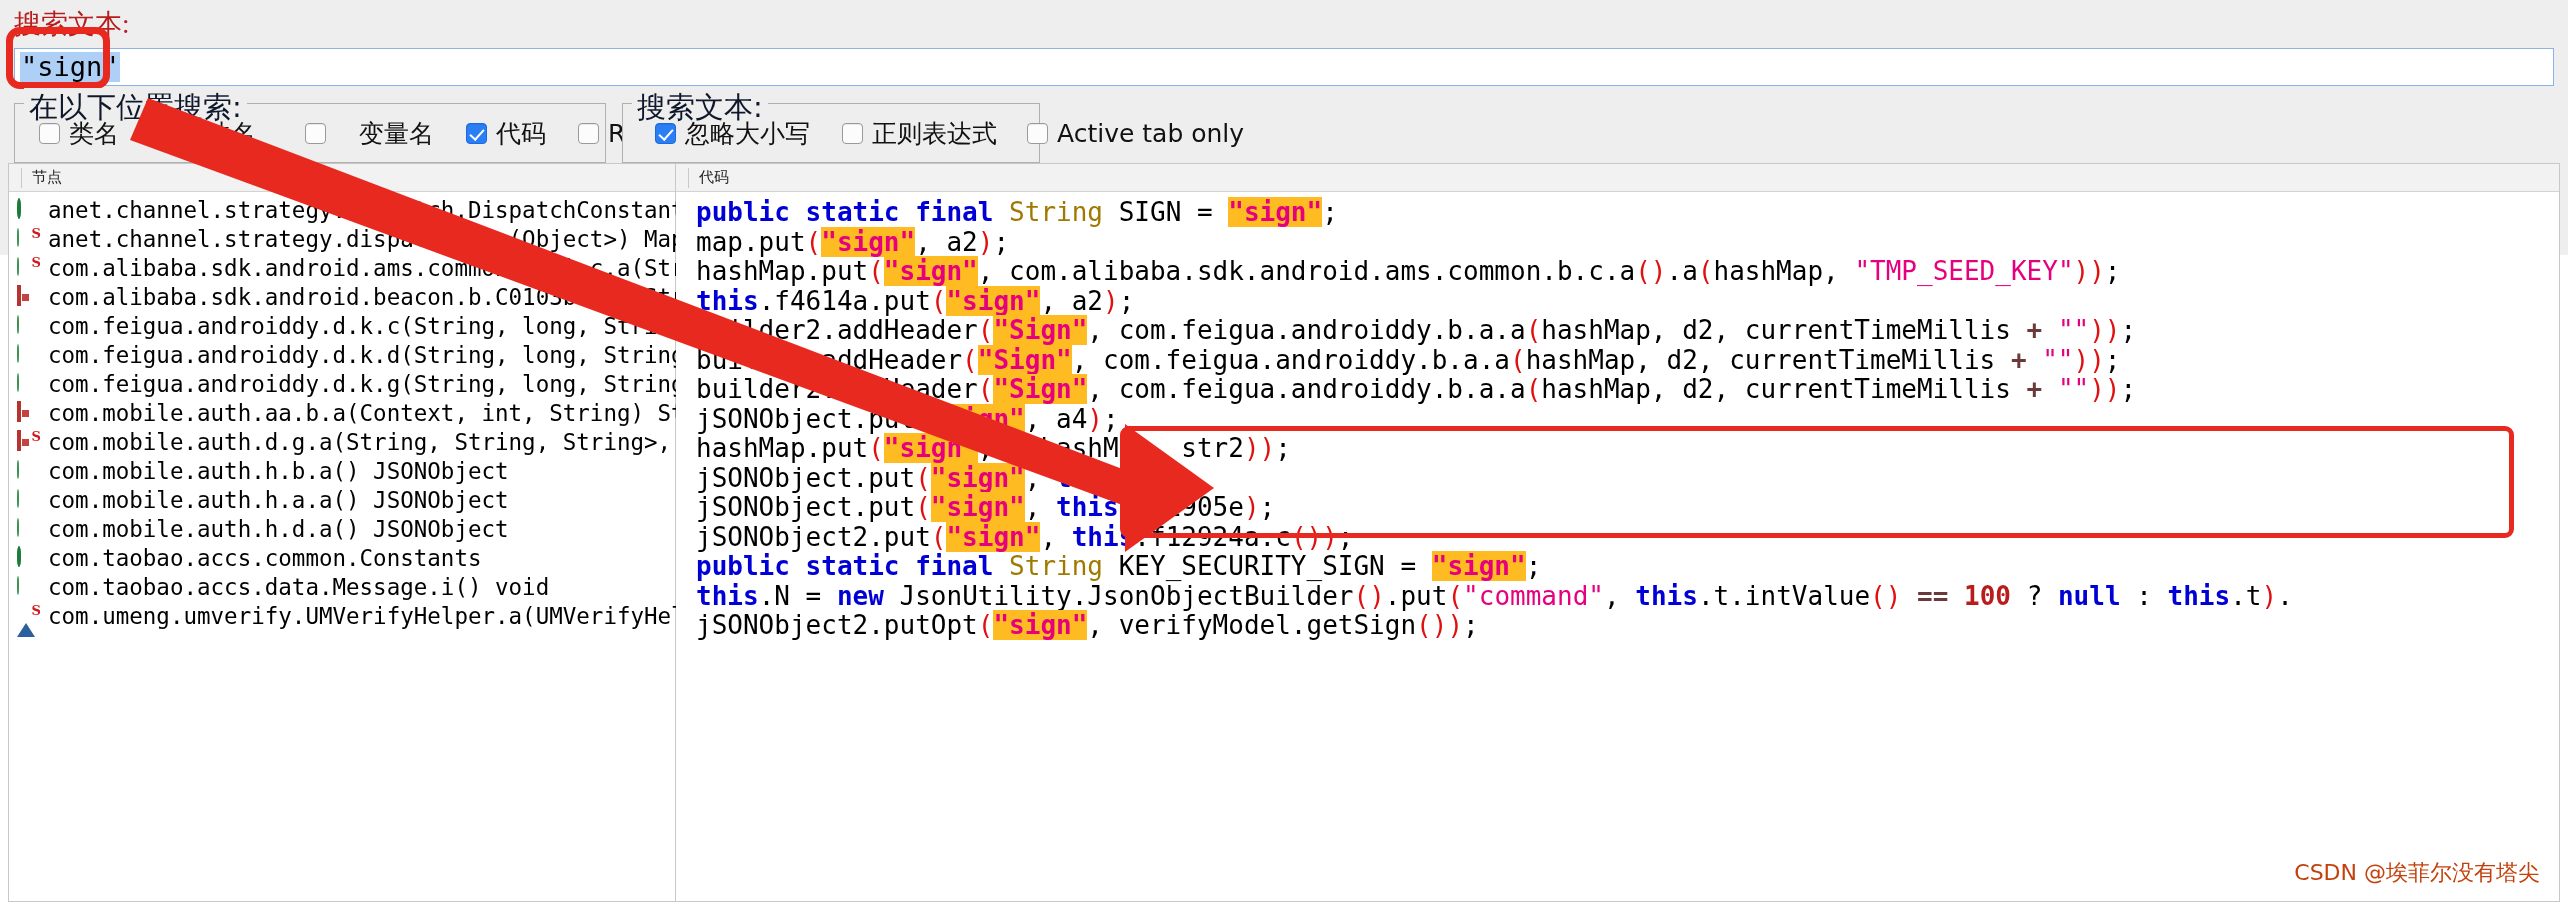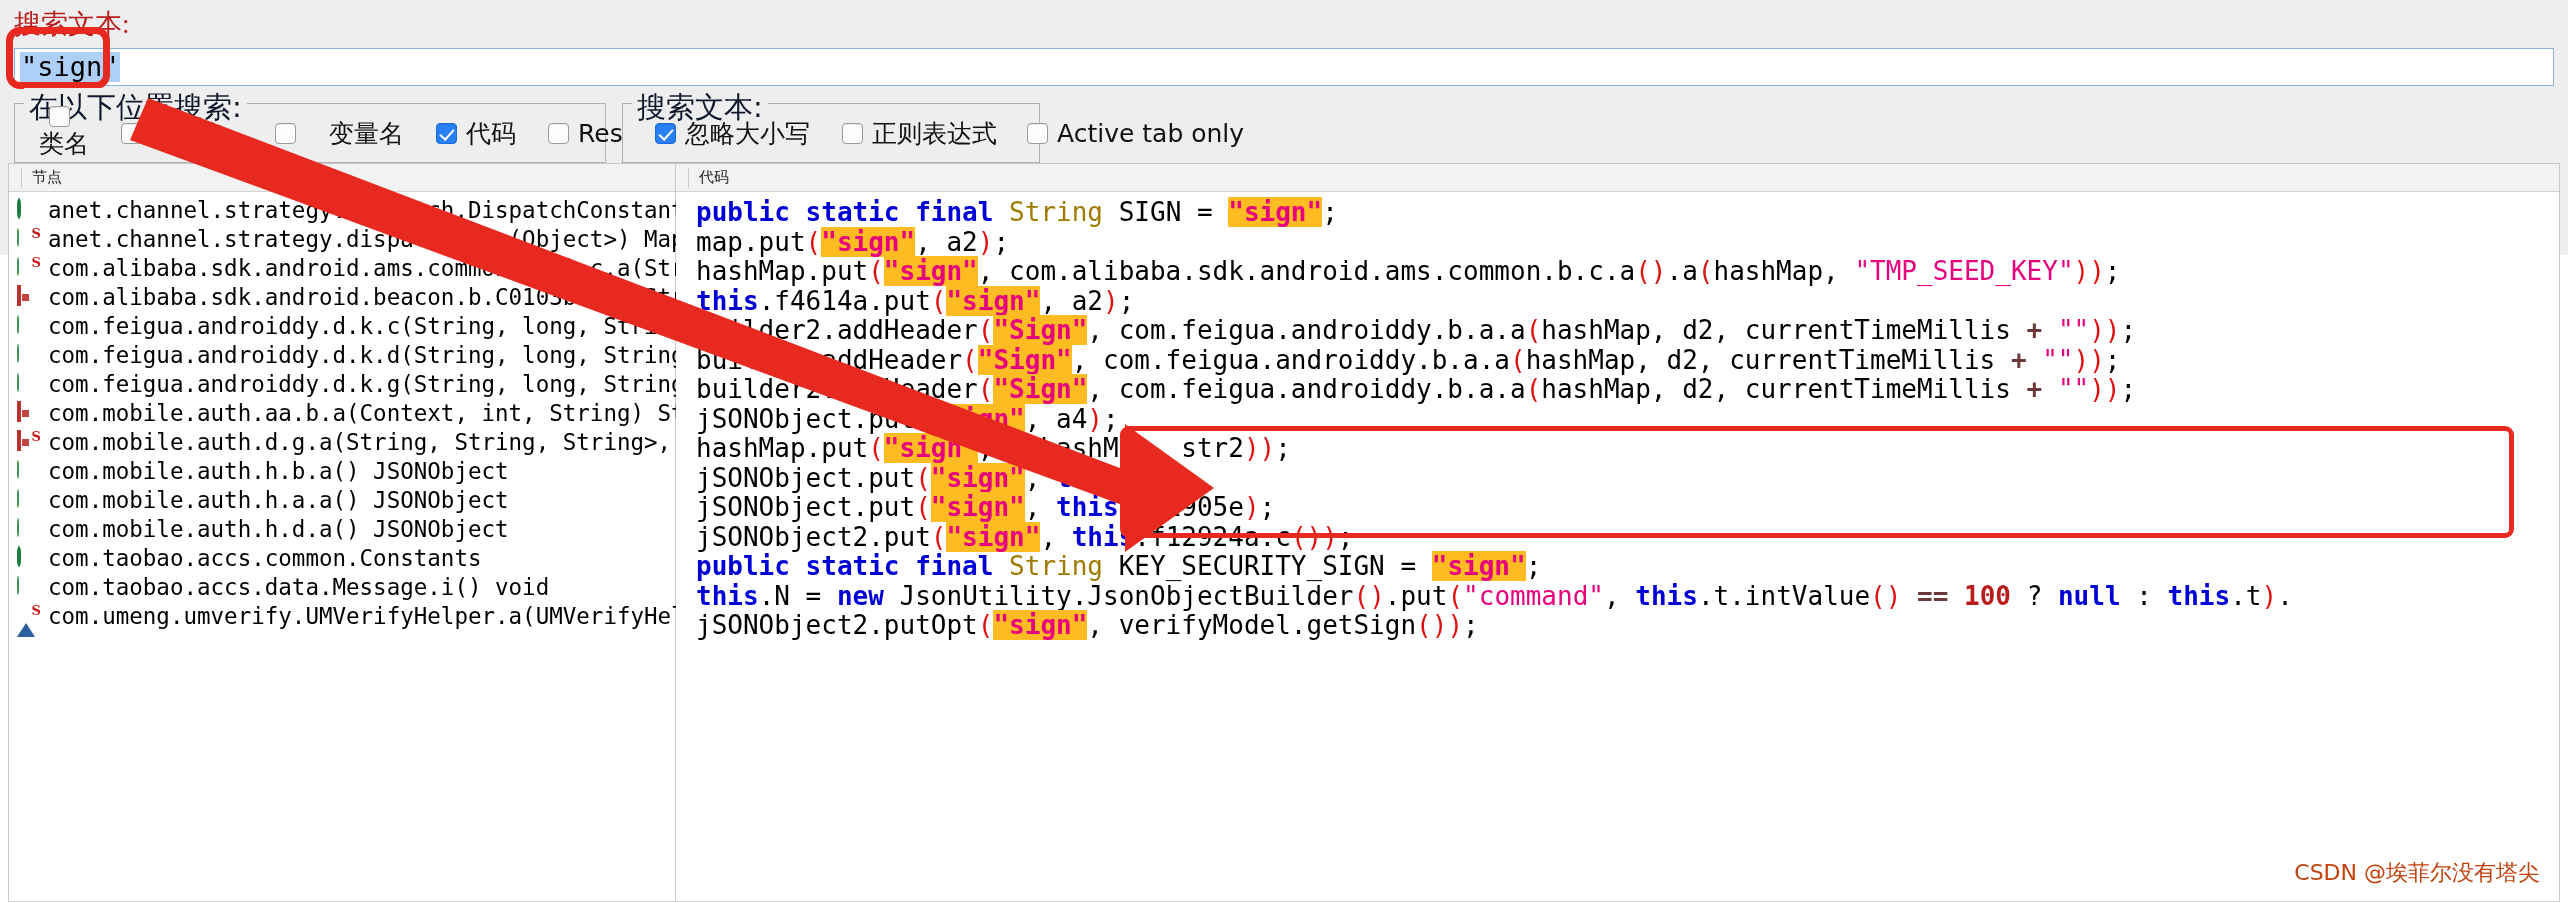--- a/index.html
+++ b/index.html
@@ -183,21 +183,21 @@
   <div class="search-label">搜索文本:</div>
 
   <div class="search-input-wrap">
     <span class="search-input-text">"sign"</span>
   </div>
   <div class="red-ring"></div>
 
   <div class="groupbox" id="scope-box">
     <div class="legend">在以下位置搜索:</div>
     <div class="cbrow">
-      <div class="cb" style="margin-left:24px;flex-direction:column;">
+      <div class="cb" style="margin-left:24px;">
         <span class="box"></span>
         <span>类名</span>
       </div>
       <div class="cb" style="margin-left:32px;">
         <span class="box"></span>
         <span>方法名</span>
       </div>
       <div class="cb" style="margin-left:49px;gap:24px;">
         <span class="box"></span>
         <span>变量名</span>

